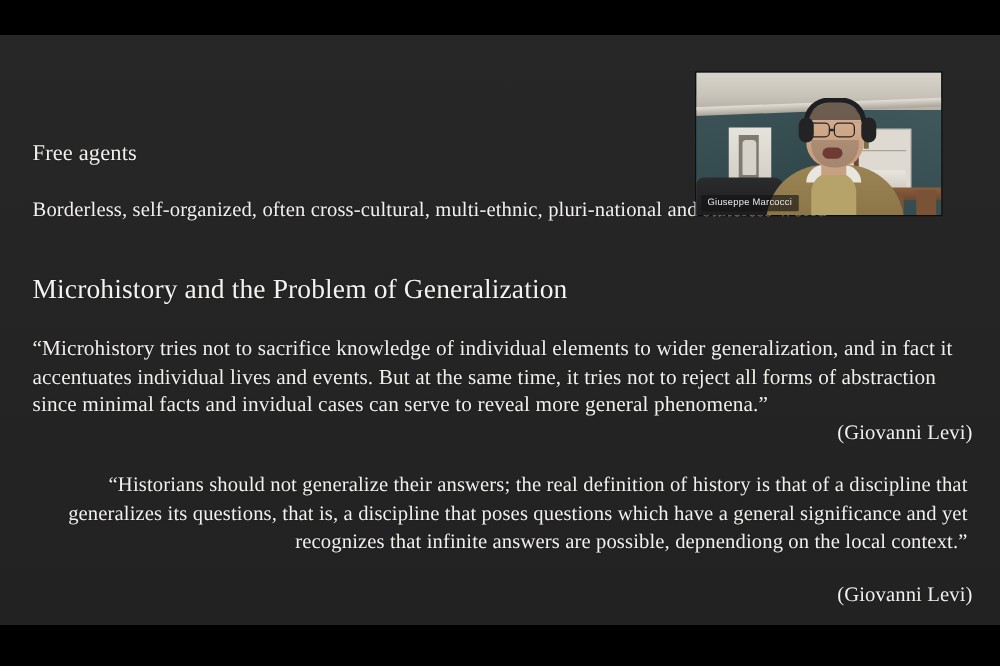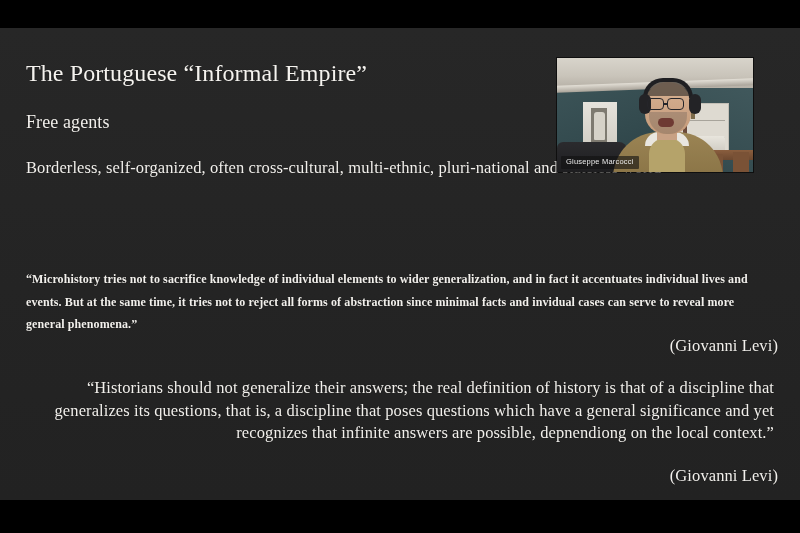--- a/index.html
+++ b/index.html
@@ -79,24 +79,23 @@
     top: 189px;
     font-size: 22px;
     line-height: 28px;
     color: #f5f3ef;
   }
 
   #quote-one {
     left: 26px;
     top: 240px;
     width: 748px;
-    font-size: 12px;
+    font-size: 17px;
     line-height: 22.5px;
     text-align: left;
-    font-weight: bold;
   }
   #attrib-one {
     left: 26px;
     top: 307px;
     width: 752px;
     font-size: 16.5px;
     line-height: 22px;
     text-align: right;
   }
 
@@ -341,26 +340,26 @@
 </style>
 </head>
 <body>
 
 <div id="screen">
 
   <div class="band" id="band-top"></div>
 
   <div id="slide">
 
-    <div class="slide-text" id="title-main">The Portuguese “Informal Empire”</div>
 
     <div class="slide-text" id="line-free-agents">Free agents</div>
 
     <div class="slide-text" id="line-borderless">Borderless, self-organized, often cross-cultural, multi-ethnic, pluri-national and stateless world</div>
 
+    <div class="slide-text" id="title-micro">Microhistory and the Problem of Generalization</div>
 
     <div class="slide-text" id="quote-one">“Microhistory tries not to sacrifice knowledge of individual elements to wider generalization, and in fact it accentuates individual lives and events. But at the same time, it tries not to reject all forms of abstraction since minimal facts and invidual cases can serve to reveal more general phenomena.”</div>
 
     <div class="slide-text" id="attrib-one">(Giovanni Levi)</div>
 
     <div class="slide-text" id="quote-two">“Historians should not generalize their answers; the real definition of history is that of a discipline that generalizes its questions, that is, a discipline that poses questions which have a general significance and yet recognizes that infinite answers are possible, depnendiong on the local context.”</div>
 
     <div class="slide-text" id="attrib-two">(Giovanni Levi)</div>
 
     <div id="webcam">

